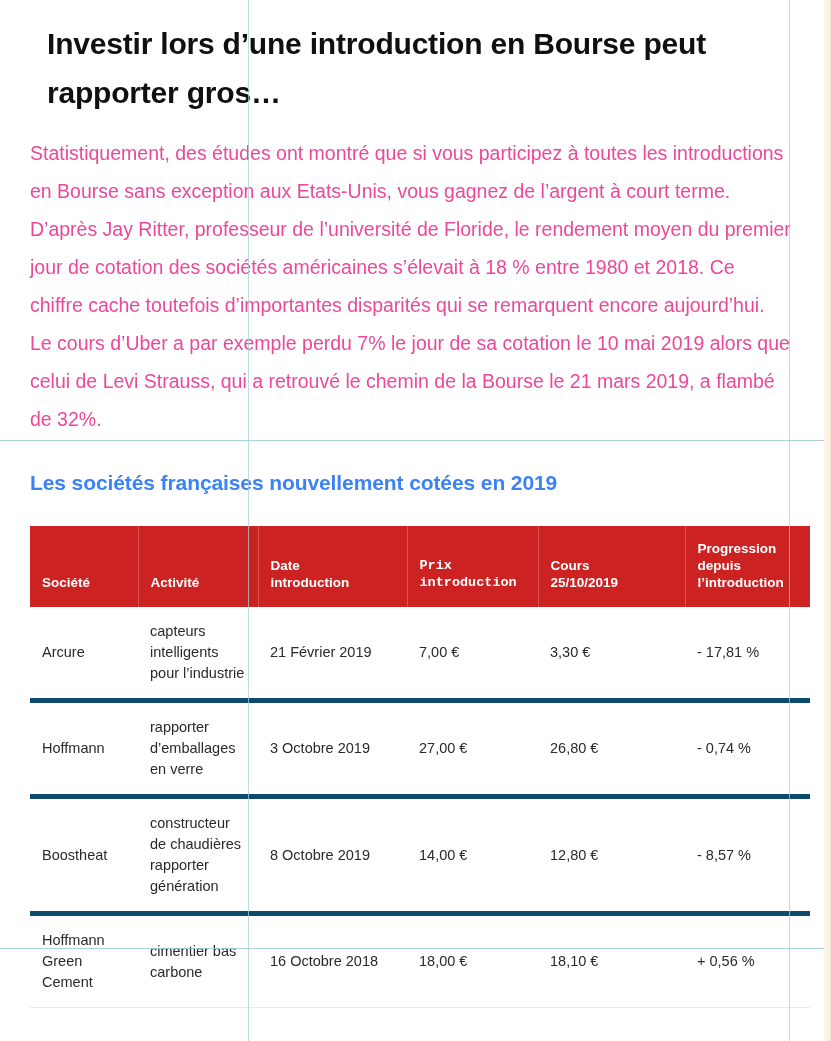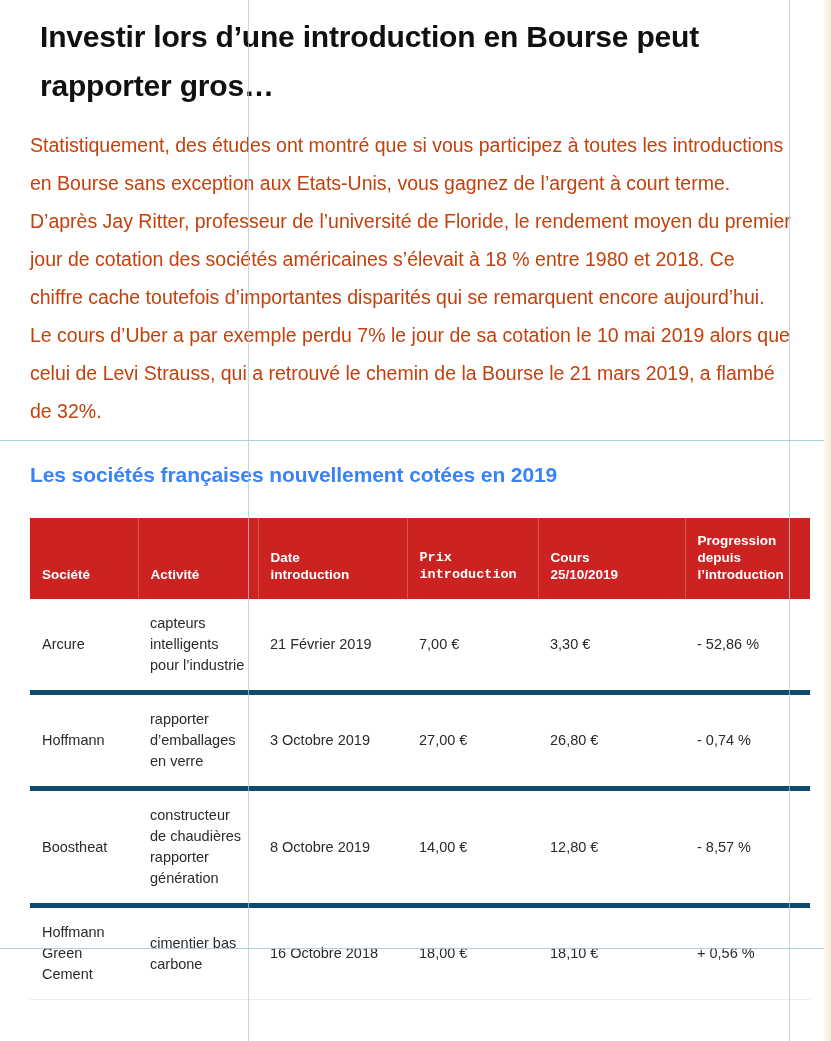--- a/index.html
+++ b/index.html
@@ -58,34 +58,34 @@
   }
 
   
   .page {
     position: relative;
     z-index: 2;
     padding: 0 40px 0 30px;
   }
 
   .article-title {
-    margin: 10px;
+    margin: 17px;
     padding-top: 2px;
     font-size: 30px;
     line-height: 49px;
     font-weight: 700;
     letter-spacing: -0.2px;
     color: #101010;
   }
 
   .article-body {
     margin: 16px 0 0 0;
     font-size: 19.5px;
     line-height: 38px;
-    color: #c2410c;
+    color: #ec4899;
     font-weight: 400;
   }
 
   .section-block {
     margin-top: 31px;
   }
 
   .section-title {
     margin: 0;
     font-size: 21px;
@@ -199,21 +199,21 @@
 l’introduction</th>
           </tr>
         </thead>
         <tbody>
           <tr>
             <td class="c-societe">Arcure</td>
             <td class="c-activite">capteurs intelligents pour l’industrie</td>
             <td class="c-date">21 Février 2019</td>
             <td class="c-prix">7,00 €</td>
             <td class="c-cours">3,30 €</td>
-            <td class="c-prog">- 52,86 %</td>
+            <td class="c-prog">- 17,81 %</td>
           </tr>
           <tr>
             <td class="c-societe">Hoffmann</td>
             <td class="c-activite">rapporter d’emballages en verre</td>
             <td class="c-date">3 Octobre 2019</td>
             <td class="c-prix">27,00 €</td>
             <td class="c-cours">26,80 €</td>
             <td class="c-prog">- 0,74 %</td>
           </tr>
           <tr>

